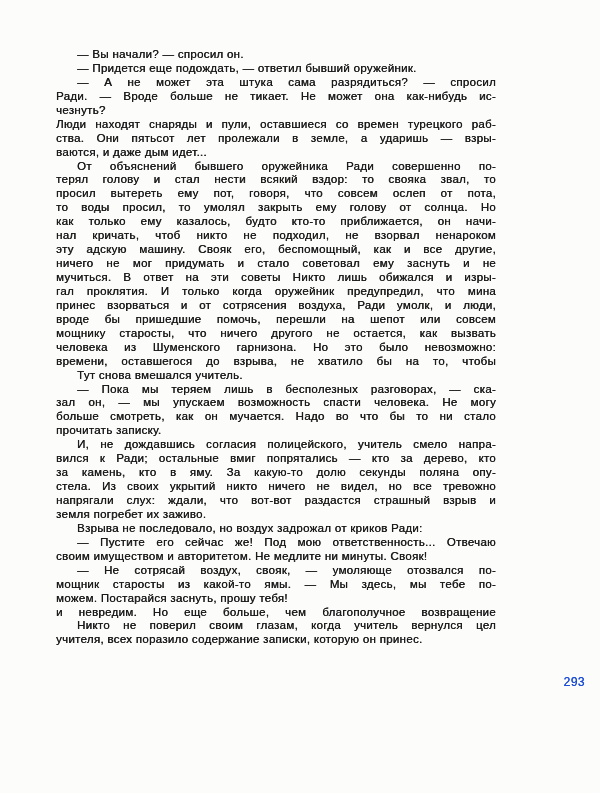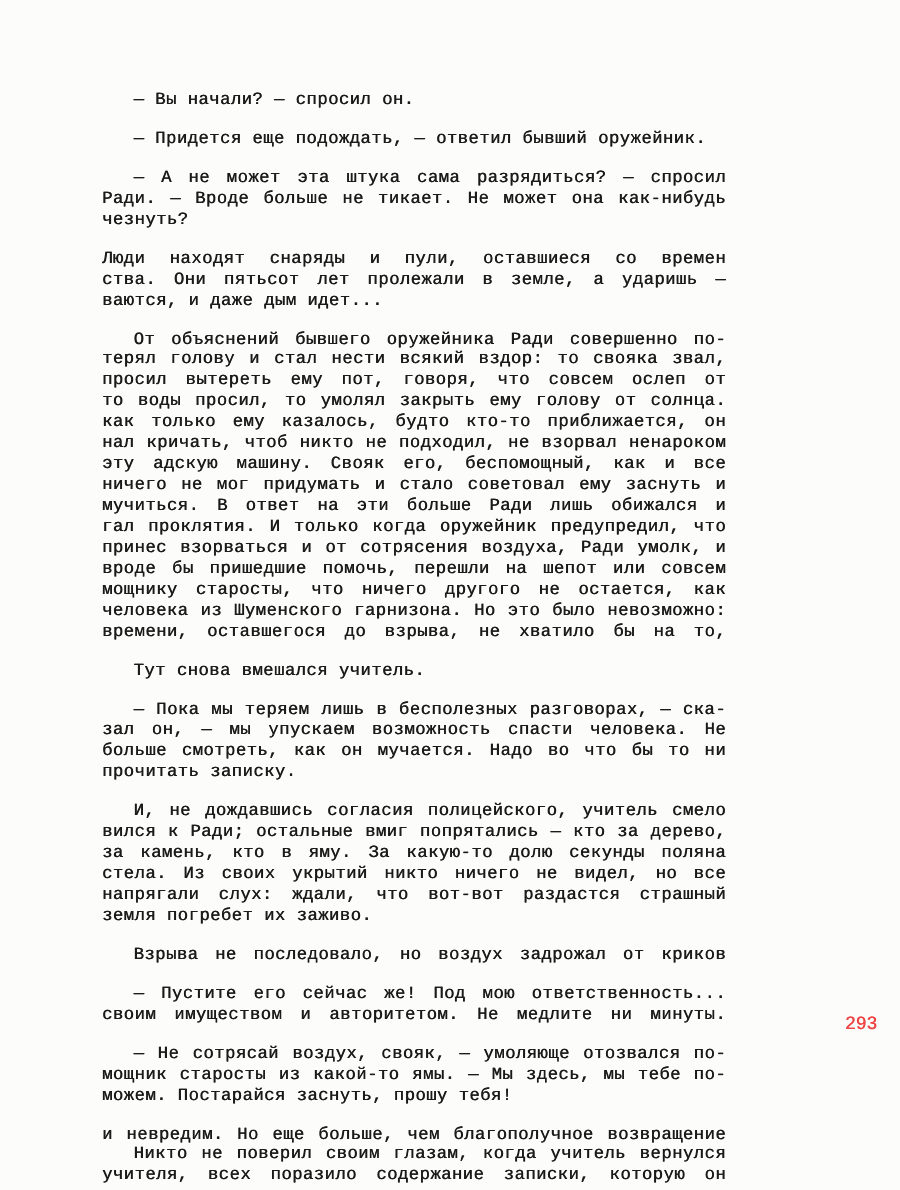--- a/index.html
+++ b/index.html
@@ -18,38 +18,38 @@
   .text-block {
     position: absolute;
     left: 56px;
     top: 48px;
     width: 440px;
     color: #1b1b1b;
     font-size: 11.5px;
     letter-spacing: 0.3px;
     text-shadow: 0.3px 0 0 currentColor;
   }
-  .paragraph { margin: 12px; padding: 0; font-family: Liberation Mono, monospace; }
+  .paragraph { margin: 0; padding: 0; }
   .line {
     height: 13.95px;
     line-height: 13.95px;
     overflow: hidden;
     text-align: justify;
     text-align-last: justify;
     white-space: normal;
   }
   .line.indent { padding-left: 21px; }
   .line.last { text-align-last: left; }
   .page-number {
     position: absolute;
     top: 675px;
     right: 15px;
     height: 14px;
     line-height: 14px;
-    color: #ef4444;
+    color: #1d4ed8;
     font-size: 12px;
     letter-spacing: 0.5px;
     text-shadow: 0.3px 0 0 currentColor;
     text-align: right;
   }
 </style>
 </head>
 <body>
 
 <div class="page">
@@ -72,21 +72,21 @@
       </div>
       <div class="paragraph">
         <div class="line indent">От объяснений бывшего оружейника Ради совершенно по-</div>
         <div class="line">терял голову и стал нести всякий вздор: то свояка звал, то</div>
         <div class="line">просил вытереть ему пот, говоря, что совсем ослеп от пота,</div>
         <div class="line">то воды просил, то умолял закрыть ему голову от солнца. Но</div>
         <div class="line">как только ему казалось, будто кто-то приближается, он начи-</div>
         <div class="line">нал кричать, чтоб никто не подходил, не взорвал ненароком</div>
         <div class="line">эту адскую машину. Свояк его, беспомощный, как и все другие,</div>
         <div class="line">ничего не мог придумать и стало советовал ему заснуть и не</div>
-        <div class="line">мучиться. В ответ на эти больше Ради лишь обижался и изры-</div>
+        <div class="line">мучиться. В ответ на эти советы Никто лишь обижался и изры-</div>
         <div class="line">гал проклятия. И только когда оружейник предупредил, что мина</div>
         <div class="line">принес взорваться и от сотрясения воздуха, Ради умолк, и люди,</div>
         <div class="line">вроде бы пришедшие помочь, перешли на шепот или совсем</div>
         <div class="line">мощнику старосты, что ничего другого не остается, как вызвать</div>
         <div class="line">человека из Шуменского гарнизона. Но это было невозможно:</div>
         <div class="line">времени, оставшегося до взрыва, не хватило бы на то, чтобы</div>
       </div>
       <div class="paragraph">
         <div class="line indent last">Тут снова вмешался учитель.</div>
       </div>

